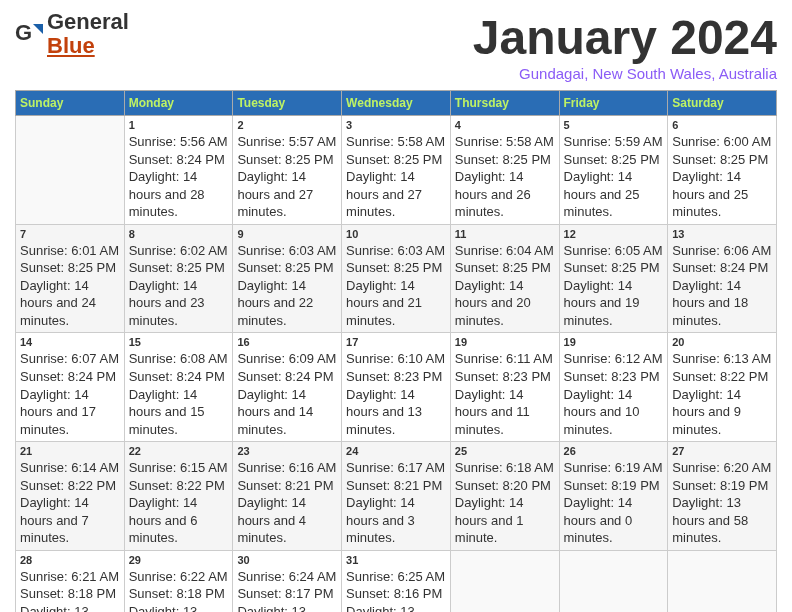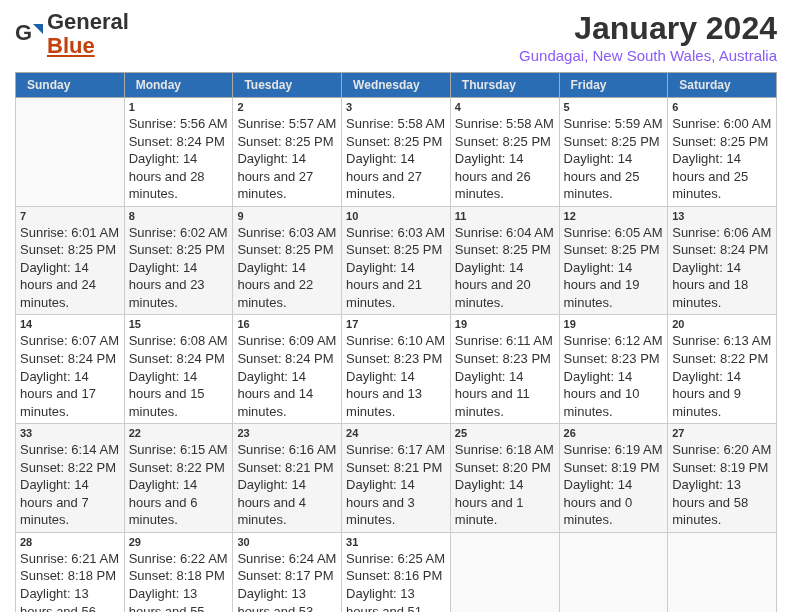--- a/index.html
+++ b/index.html
@@ -30,39 +30,39 @@
     .logo-blue { color: #c2410c; text-decoration: underline; }
     .logo-icon {
       width: 28px;
       height: 28px;
       margin-right: 4px;
     }
     .title-block {
       text-align: right;
     }
     .month-title {
-      font-size: 32px;
+      font-size: 48px;
       font-weight: bold;
       color: #333;
     }
     .location-title {
       font-size: 15px;
       color: #8b5cf6;
     }
     table {
       width: 100%;
       border-collapse: collapse;
       table-layout: fixed;
     }
     th {
       background: #2a6db5;
-      color: #e5e5e5;
+      color: #bef264;
       font-size: 12px;
       font-weight: bold;
-      padding: 5px 11px;
+      padding: 5px 4px;
       text-align: left;
       border: 1px solid #aaa;
     }
     td {
       border: 1px solid #ccc;
       vertical-align: top;
       padding: 3px 4px;
       font-size: 10px;
       color: #333;
       height: 82px;
@@ -280,21 +280,21 @@
         <span class="day-num">20</span>
         <div class="cell-text">
           Sunrise: 6:13 AM<br>
           Sunset: 8:22 PM<br>
           Daylight: 14 hours and 9 minutes.
         </div>
       </td>
       </tr>
       <tr>
         <td>
-        <span class="day-num">33</span>
+        <span class="day-num">21</span>
         <div class="cell-text">
           Sunrise: 6:14 AM<br>
           Sunset: 8:22 PM<br>
           Daylight: 14 hours and 7 minutes.
         </div>
       </td>
         <td>
         <span class="day-num">22</span>
         <div class="cell-text">
           Sunrise: 6:15 AM<br>

